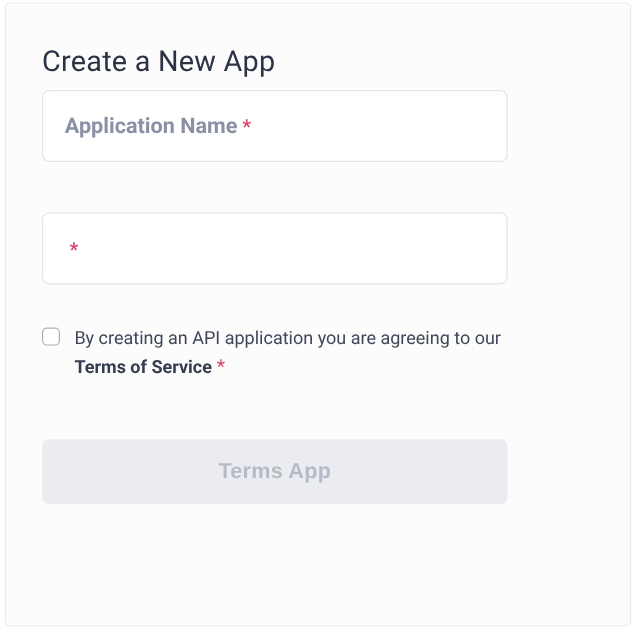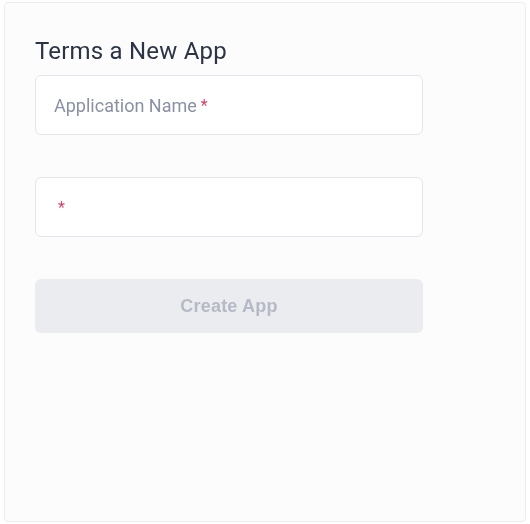--- a/index.html
+++ b/index.html
@@ -41,20 +41,21 @@
     align-items: center;
     width: 388px;
     height: 60px;
     background: #ffffff;
     border: 1px solid #e3e5ea;
     border-radius: 6px;
     padding: 0 18px;
     font-size: 18px;
     color: #8a91a4;
     cursor: text;
+    font-weight: bold;
   }
   .asterisk {
     color: #d6446a;
     margin-left: 4px;
     font-size: 16px;
   }
   .agree-row {
     display: flex;
     align-items: flex-start;
     gap: 12px;
@@ -92,31 +93,37 @@
     color: #b6bac6;
     cursor: not-allowed;
     letter-spacing: 0.2px;
   }
 </style>
 </head>
 <body>
 
 <div class="card">
 
-  <h1 class="title">Terms a New App</h1>
+  <h1 class="title">Create a New App</h1>
 
   <div class="field-wrap">
     <label class="placeholder-label">
       <span>Application Name</span>
       <span class="asterisk">*</span>
     </label>
   </div>
 
   <div class="field-wrap">
     <label class="placeholder-label">
       <span class="asterisk">*</span>
     </label>
   </div>
 
+  <div class="agree-row">
+    <div class="checkbox"></div>
+    <div class="agree-text">
+      <span>By creating an API application you are agreeing to our </span><span class="bold">Terms of Service</span><span class="asterisk">*</span>
+    </div>
+  </div>
 
-  <button class="submit-btn" disabled="">Create App</button>
+  <button class="submit-btn" disabled="">Terms App</button>
 
 </div>
 
 </body></html>

